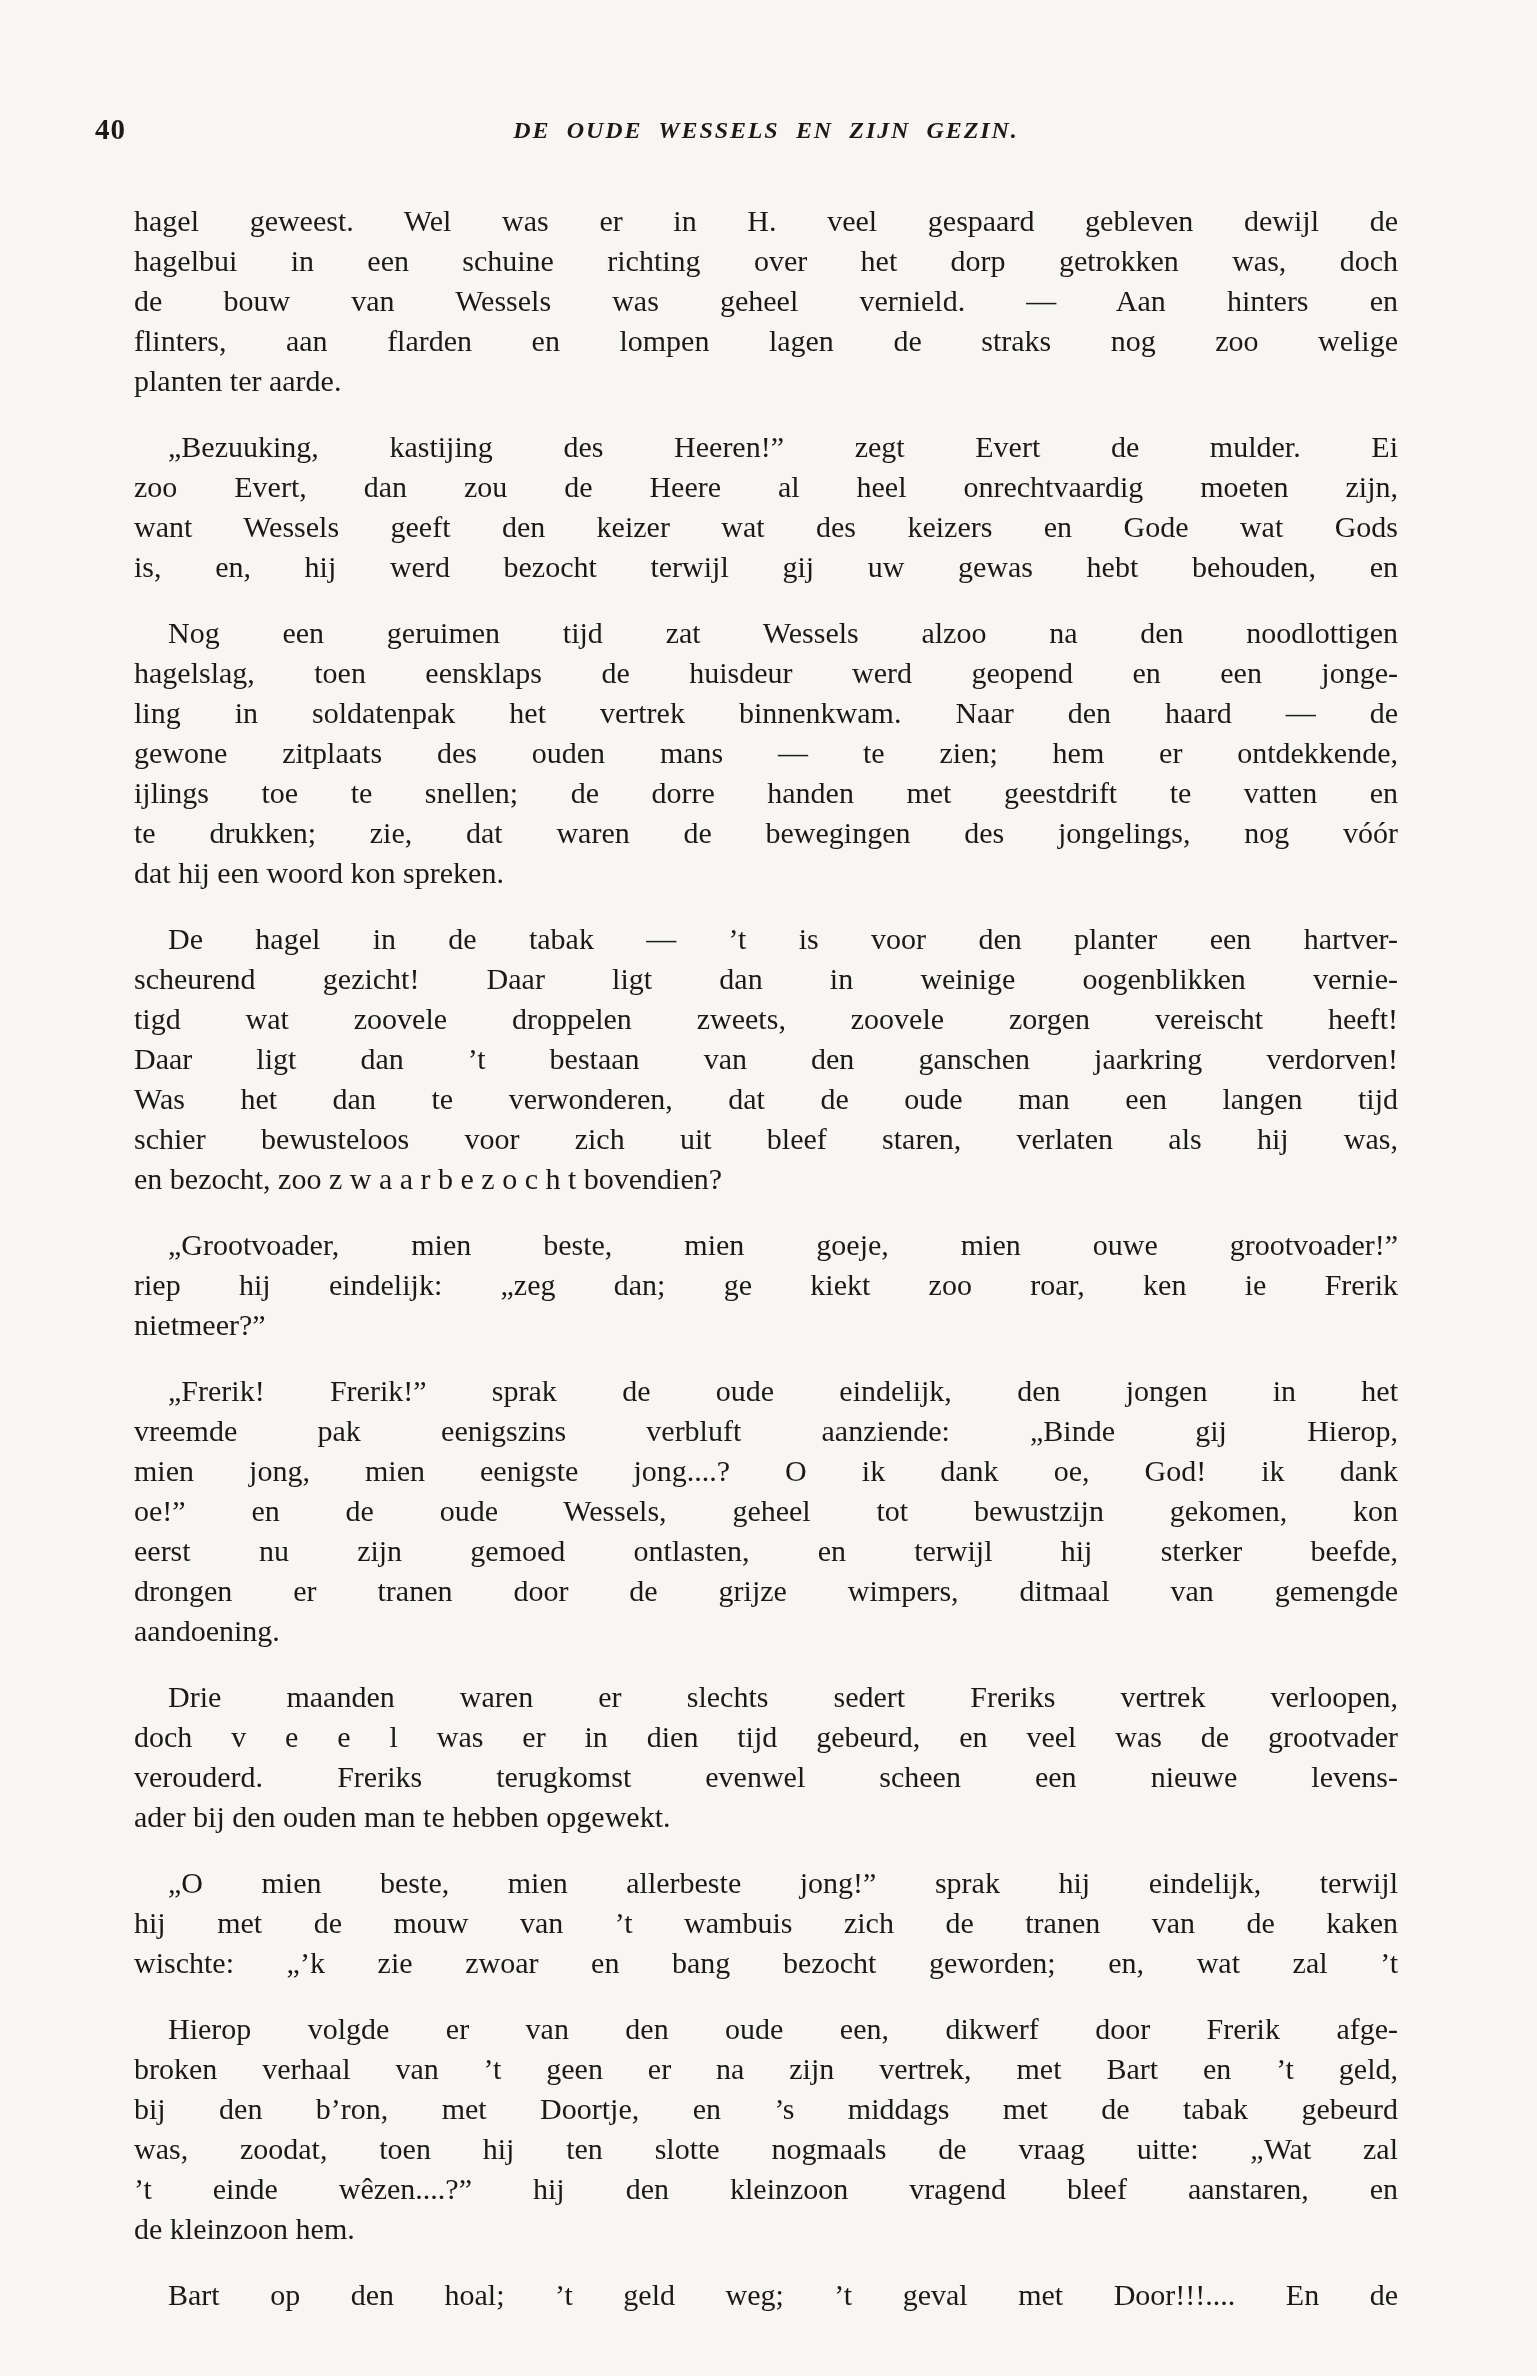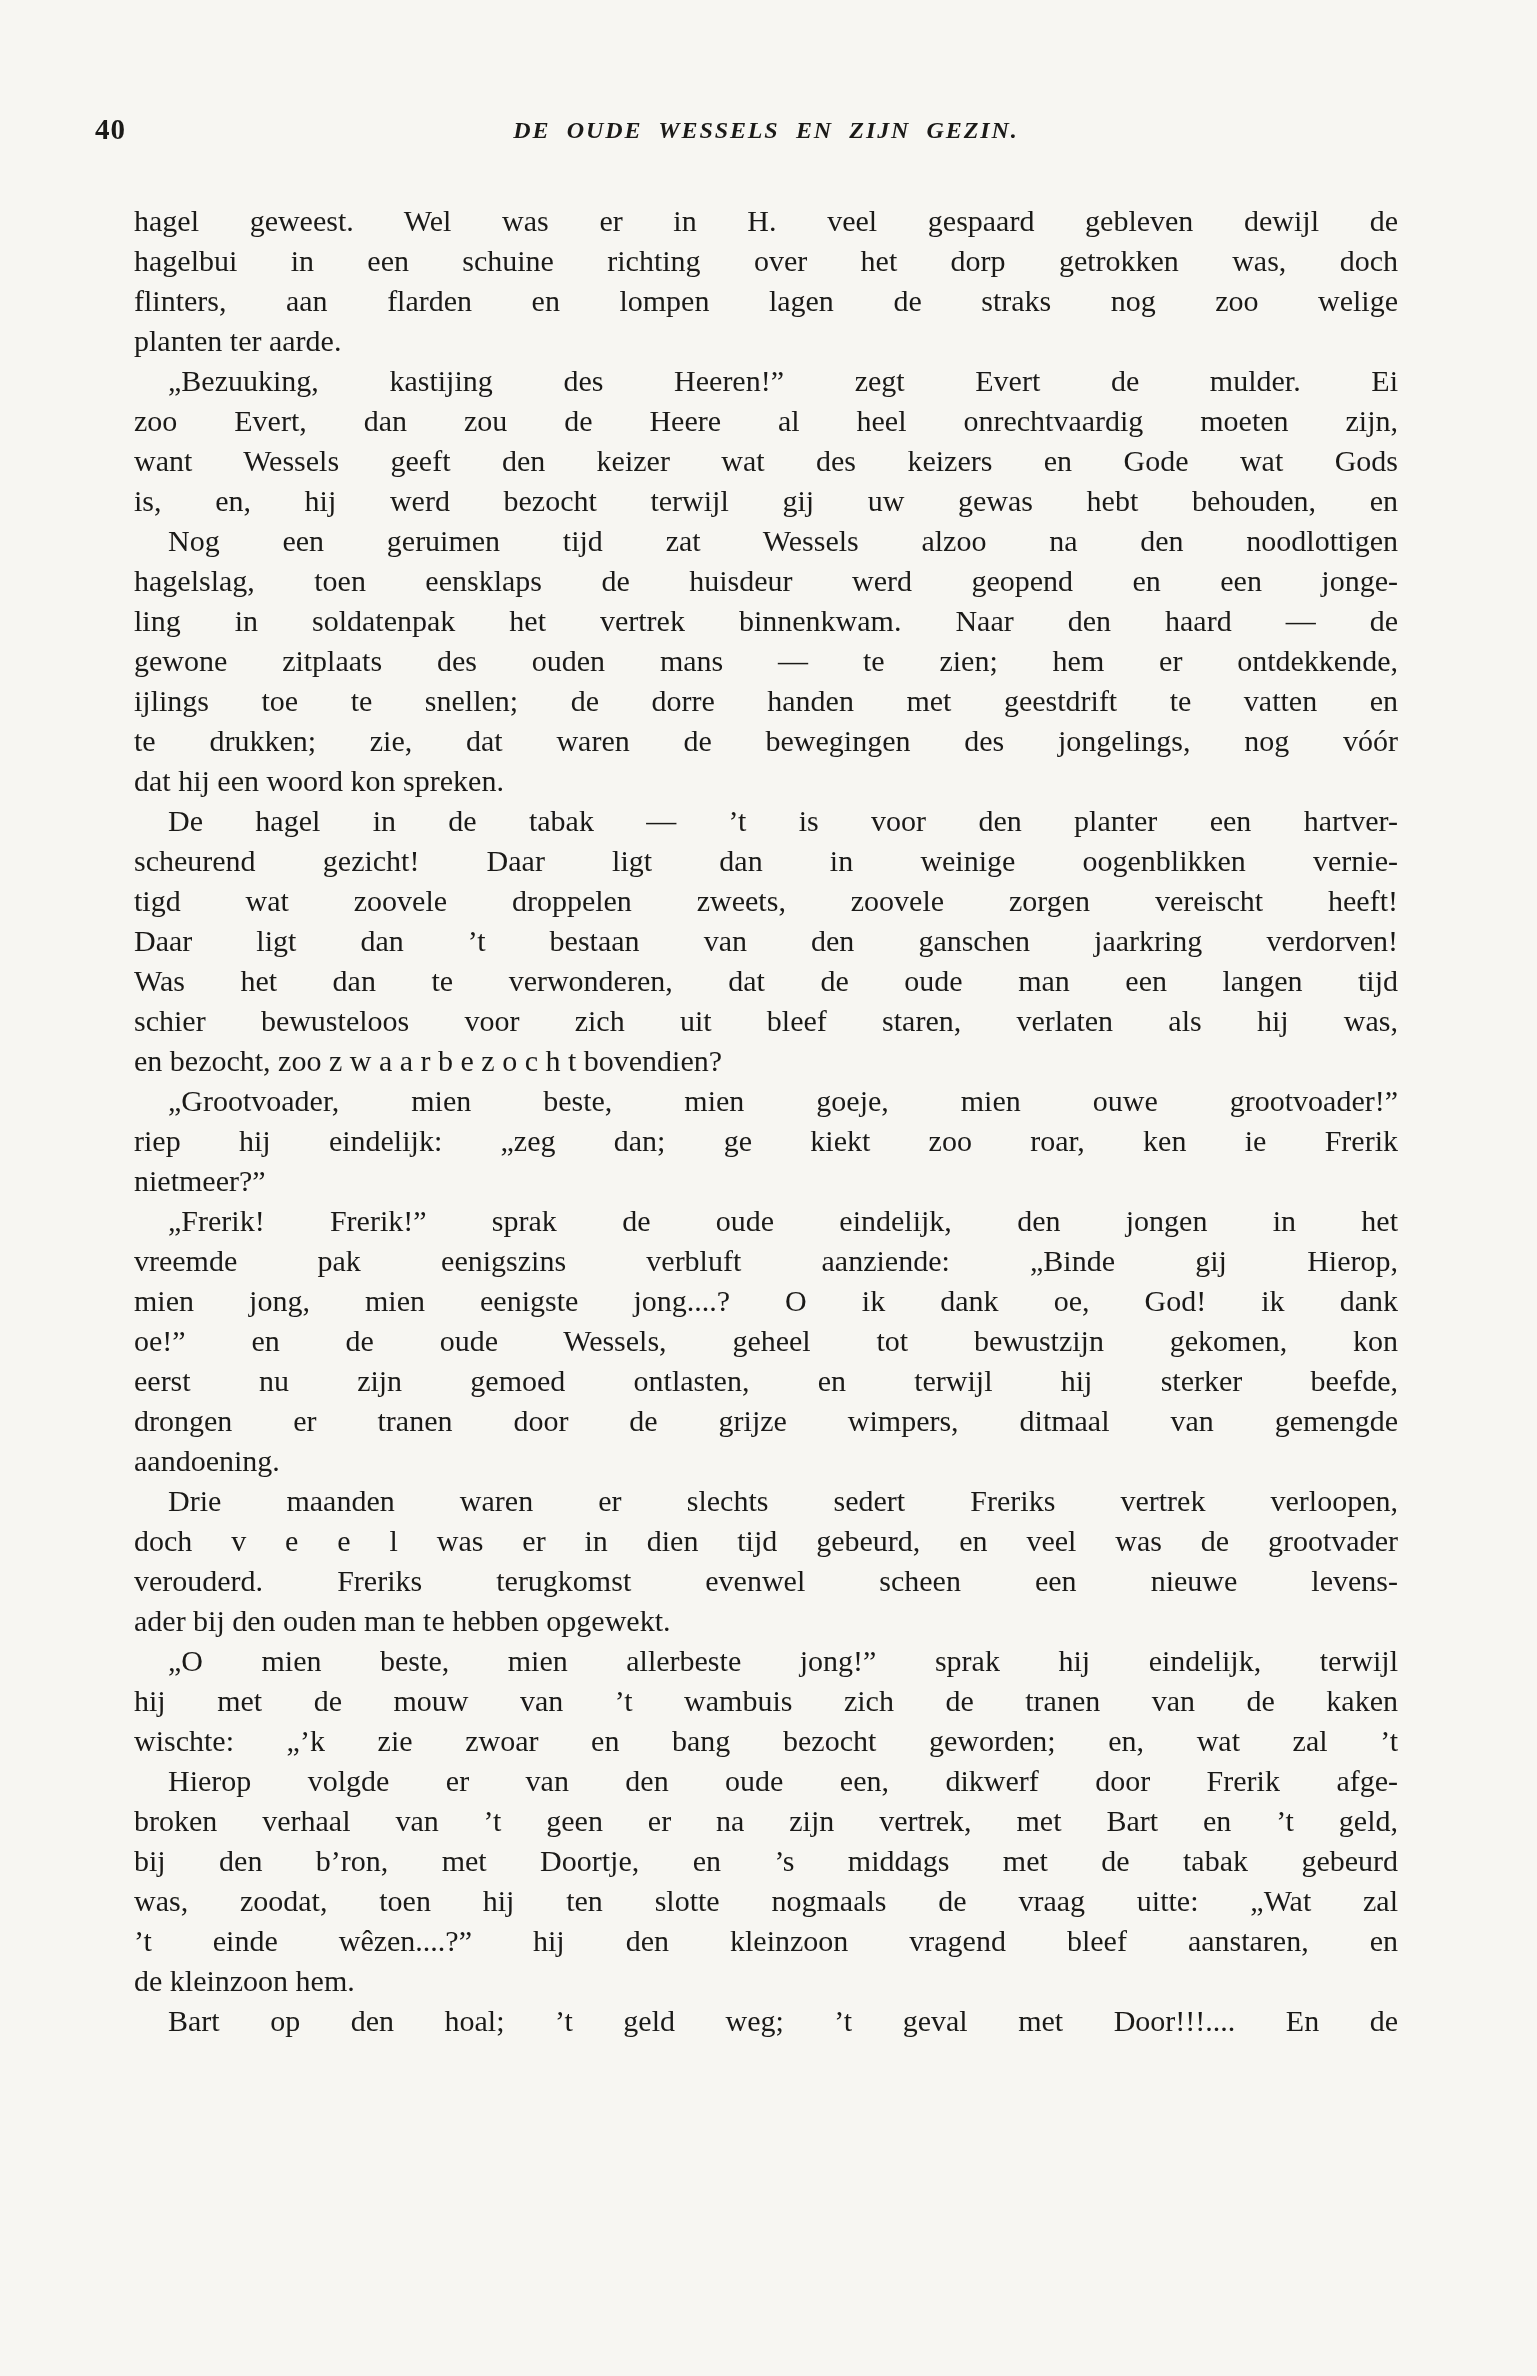--- a/index.html
+++ b/index.html
@@ -50,34 +50,36 @@
   .line {
     text-align: justify;
     text-align-last: justify;
     white-space: normal;
   }
   .line.lastline {
     text-align-last: left;
   }
   .line.indent {
     text-indent: 34px;
+    margin-top: 26px;
   }
 </style>
 </head>
 <body>
 
 <div class="page">
   <div class="header">
     <div class="page-number">40</div>
     <div class="running-title">DE OUDE WESSELS EN ZIJN GEZIN.</div>
   </div>
   <div class="text-block">
       <div class="paragraph">
         <div class="line">hagel geweest. Wel was er in H. veel gespaard gebleven dewijl de</div>
         <div class="line">hagelbui in een schuine richting over het dorp getrokken was, doch</div>
+        <div class="line">de bouw van Wessels was geheel vernield. — Aan hinters en</div>
         <div class="line">flinters, aan flarden en lompen lagen de straks nog zoo welige</div>
         <div class="line lastline">planten ter aarde.</div>
       </div>
       <div class="paragraph">
         <div class="line indent">„Bezuuking, kastijing des Heeren!” zegt Evert de mulder. Ei</div>
         <div class="line">zoo Evert, dan zou de Heere al heel onrechtvaardig moeten zijn,</div>
         <div class="line">want Wessels geeft den keizer wat des keizers en Gode wat Gods</div>
         <div class="line">is, en, hij werd bezocht terwijl gij uw gewas hebt behouden, en</div>
       </div>
       <div class="paragraph">

